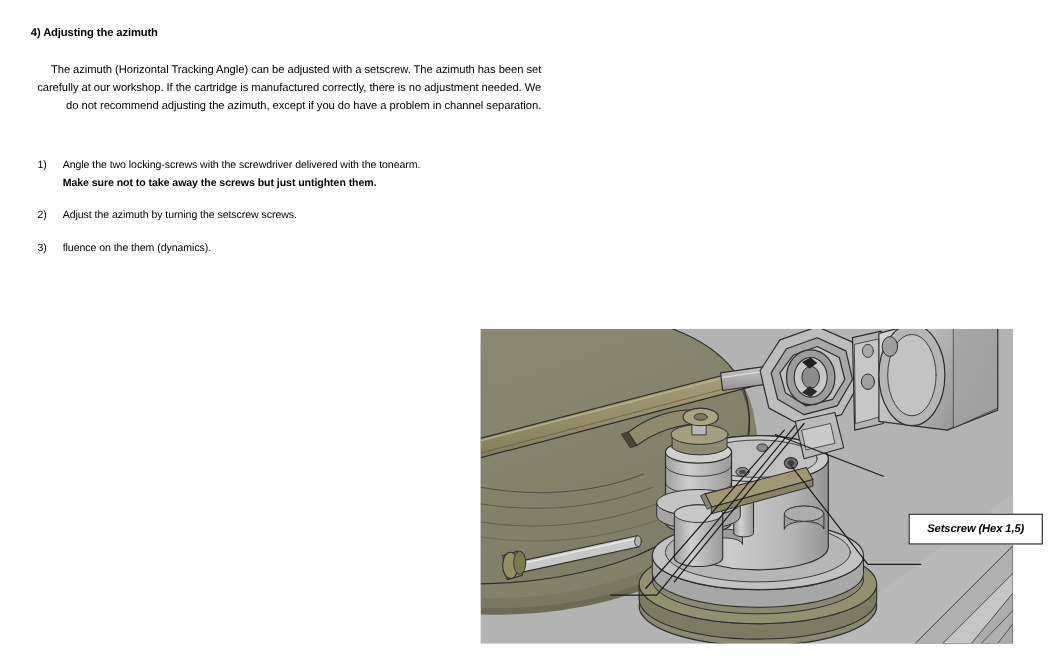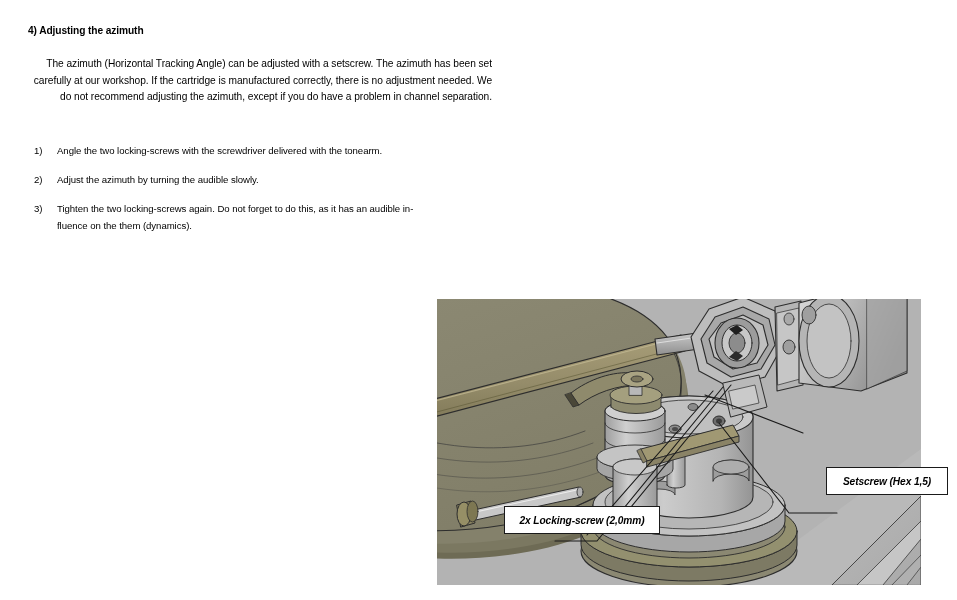--- a/index.html
+++ b/index.html
@@ -123,30 +123,30 @@
 
   <div class="heading">4) Adjusting the azimuth</div>
 
   <div class="body-para">The azimuth (Horizontal Tracking Angle) can be adjusted with a setscrew. The azimuth has been set carefully at our workshop. If the cartridge is manufactured correctly, there is no adjustment needed. We do not recommend adjusting the azimuth, except if you do have a problem in channel separation.</div>
 
   <div class="list">
 
     <div class="list-item" id="li-1">
       <span class="marker">1)</span>
       <span class="plain-line">Angle the two locking-screws with the screwdriver delivered with the tonearm.</span>
+      <span class="bold-line">Make sure not to take away the screws but just untighten them.</span>
     </div>
 
     <div class="list-item" id="li-2">
       <span class="marker">2)</span>
-      <span class="plain-line">Adjust the azimuth by turning the audible slowly.</span>
+      <span class="plain-line">Adjust the azimuth by turning the setscrew screws.</span>
     </div>
 
     <div class="list-item" id="li-3">
       <span class="marker">3)</span>
-      <span class="plain-line">Tighten the two locking-screws again. Do not forget to do this, as it has an audible in-</span>
       <span class="plain-line">fluence on the them (dynamics).</span>
     </div>
 
   </div>
 
   <div class="figure">
     <svg width="484" height="286" viewBox="0 0 484 286" xmlns="http://www.w3.org/2000/svg">
       <defs>
         <linearGradient id="gPlatterTop" x1="0" y1="0" x2="0.5" y2="1">
           <stop offset="0" stop-color="#8d8a74"></stop>
@@ -313,17 +313,16 @@
 
           <path d="M286,88 L160,242 L118,242"></path>
           <path d="M276,92 L150,236"></path>
           <path d="M294,86 L176,230"></path>
         </g>
 
       </g>
     </svg>
   </div>
 
-  <div class="callout" id="callout-locking">2x Locking-screw (2,0mm)</div>
 
   <div class="callout" id="callout-setscrew">Setscrew (Hex 1,5)</div>
 
 </div>
 
 </body></html>

